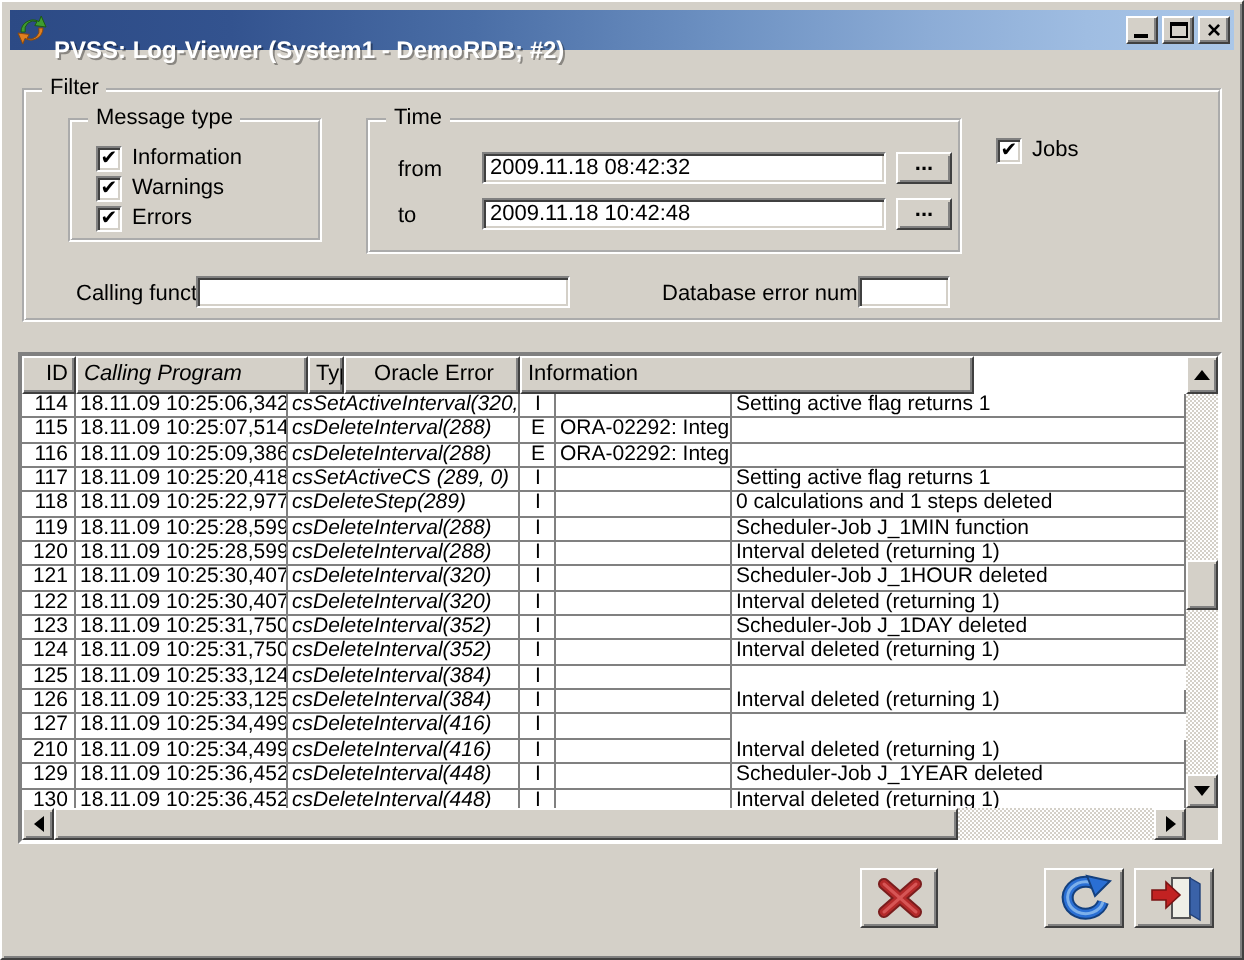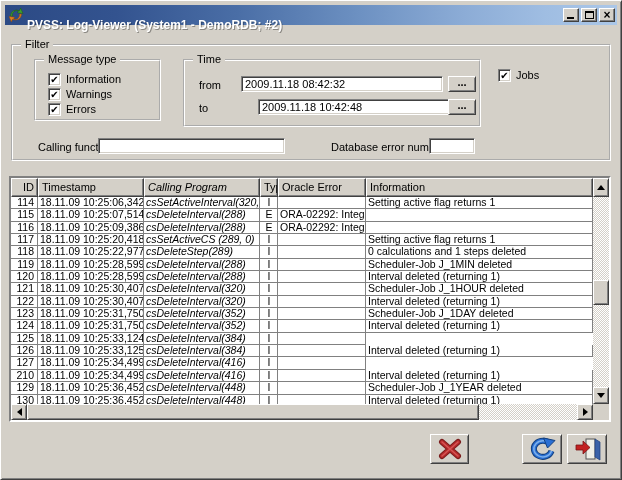--- a/index.html
+++ b/index.html
@@ -52,21 +52,21 @@
         border:1px solid; border-color:#fff #404040 #404040 #fff;
         box-shadow: inset -1px -1px 0 #808080; font-size:11px; }
   .tbody { position:absolute; left:0; top:19px; width:582px; height:207px; overflow:hidden; background:#fff; }
   .tr { display:flex; height:12.35px; background:#fff; }
   .td { border-right:1px solid #808080; border-bottom:1px solid #808080; padding:0 1px 0 2px;
         font-size:10.5px; line-height:11px; white-space:nowrap; overflow:hidden; }
   .c-id   { width:27px;  text-align:right; padding-right:3px; }
   .c-ts   { width:106px; }
   .c-prog { width:116px;font-style:italic; }
   .c-type { width:18px;  text-align:center; }
-  .c-err  { width:88px;  }
+  .c-err  { width:88px;text-align:center;  }
   .c-info { width:227px; }
 
   .checker { background-image:conic-gradient(#ffffff 25%, #d4d0c8 0 50%, #ffffff 0 75%, #d4d0c8 0);
              background-size:2px 2px; }
   .vscroll { position:absolute; left:582px; top:0; width:16px; height:226px; }
   .hscroll { position:absolute; left:0; top:226px; width:582px; height:16px; }
   .corner  { position:absolute; left:582px; top:226px; width:16px; height:16px; background:#d4d0c8; }
   .sb-btn { position:absolute; background:#d4d0c8; display:flex; align-items:center; justify-content:center;
             border:1px solid; border-color:#fff #404040 #404040 #fff;
             box-shadow: inset 1px 1px 0 #d4d0c8, inset -1px -1px 0 #808080; }
@@ -124,39 +124,38 @@
         <span>Errors</span>
       </div>
     </div>
 
     <div class="groupbox" style="left:170px; top:13px; width:298px; height:68px;">
       <span class="legend">Time</span>
       <span class="lbl" style="left:14px; top:18px;">from</span>
       <input class="field" style="left: 56px; top: 15px; width: 202px;" value="2009.11.18 08:42:32">
       <div class="mini-btn" style="left:263px; top:15px; width:28px;">...</div>
       <span class="lbl" style="left:14px; top:41px;">to</span>
-      <input class="field" style="left: 73px; top: 38px; width: 202px;" value="2009.11.18 10:42:48">
+      <input class="field" style="left: 56px; top: 38px; width: 202px;" value="2009.11.18 10:42:48">
       <div class="mini-btn" style="left:263px; top:38px; width:28px;">...</div>
     </div>
 
     <div class="cb-row" style="left:485px; top:22px;">
       <span class="cb-box">✔</span>
       <span>Jobs</span>
     </div>
 
     <span class="lbl" style="left:25px; top:95px;">Calling function</span>
     <input class="field" style="left: 85px; top: 92px; width: 187px;" value="">
     <span class="lbl" style="left:318px; top:95px;">Database error number</span>
     <input class="field" style="left: 416px; top: 92px; width: 46px;" value="">
   </div>
 
   <div class="table-wrap">
     <div class="thead">
         <div class="th c-id">ID</div>
-        <div class="th c-ts">Timestamp</div>
         <div class="th c-prog">Calling Program</div>
         <div class="th c-type">Type</div>
         <div class="th c-err">Oracle Error</div>
         <div class="th c-info">Information</div>
       </div>
     <div class="tbody">
         <div class="tr">
           <div class="td c-id">114</div>
           <div class="td c-ts">18.11.09 10:25:06,342557000</div>
           <div class="td c-prog">csSetActiveInterval(320, 0)</div>
@@ -195,21 +194,21 @@
           <div class="td c-type">I</div>
           <div class="td c-err"></div>
           <div class="td c-info">0 calculations and 1 steps deleted</div>
         </div>
         <div class="tr">
           <div class="td c-id">119</div>
           <div class="td c-ts">18.11.09 10:25:28,599558000</div>
           <div class="td c-prog">csDeleteInterval(288)</div>
           <div class="td c-type">I</div>
           <div class="td c-err"></div>
-          <div class="td c-info">Scheduler-Job J_1MIN deleted</div>
+          <div class="td c-info">Scheduler-Job J_1MIN function</div>
         </div>
         <div class="tr">
           <div class="td c-id">120</div>
           <div class="td c-ts">18.11.09 10:25:28,599826000</div>
           <div class="td c-prog">csDeleteInterval(288)</div>
           <div class="td c-type">I</div>
           <div class="td c-err"></div>
           <div class="td c-info">Interval deleted (returning 1)</div>
         </div>
         <div class="tr">

